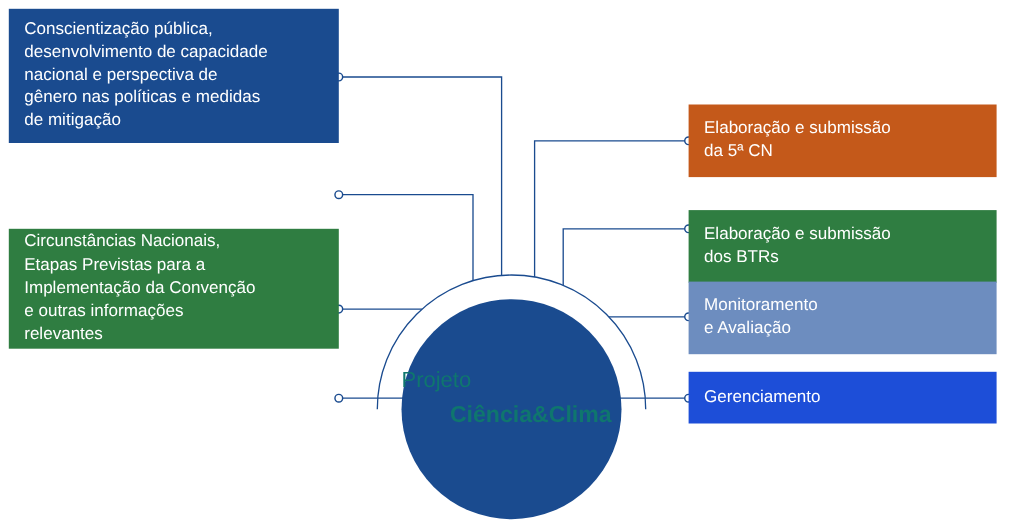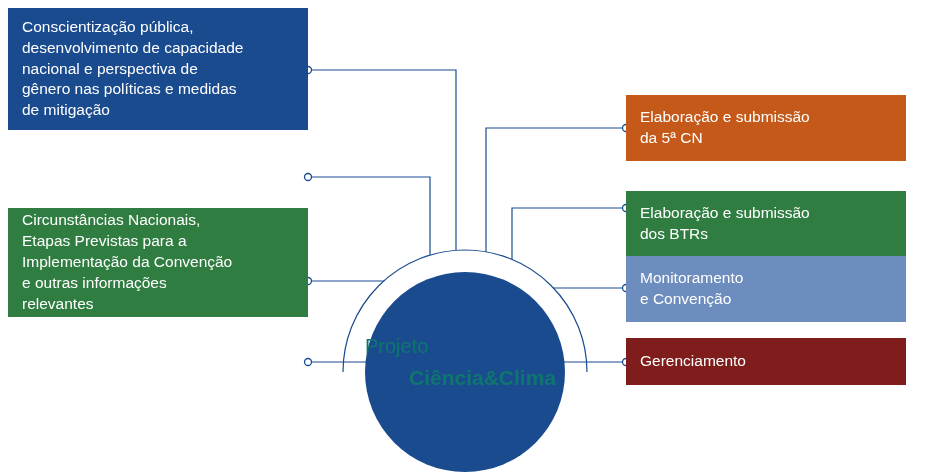--- a/index.html
+++ b/index.html
@@ -113,21 +113,21 @@
 Etapas Previstas para a
 Implementação da Convenção
 e outras informações
 relevantes</div>
 
   <div class="box right b-r1" style="background-color: rgb(196, 89, 26);">Elaboração e submissão
 da 5ª CN</div>
   <div class="box right b-r2" style="background-color: rgb(47, 125, 65); margin-top: 15px;">Elaboração e submissão
 dos BTRs</div>
   <div class="box right b-r3" style="background-color: rgb(109, 141, 191);">Monitoramento
-e Convenção</div>
-  <div class="box right b-r4" style="background-color: #7f1d1d;">Gerenciamento</div>
+e Avaliação</div>
+  <div class="box right b-r4" style="background-color: #1d4ed8;">Gerenciamento</div>
 
   <div class="center-text">
     <div class="line1">Projeto</div>
     <div class="line2">Ciência&amp;Clima</div>
   </div>
 
 </div>
 
 </body></html>

